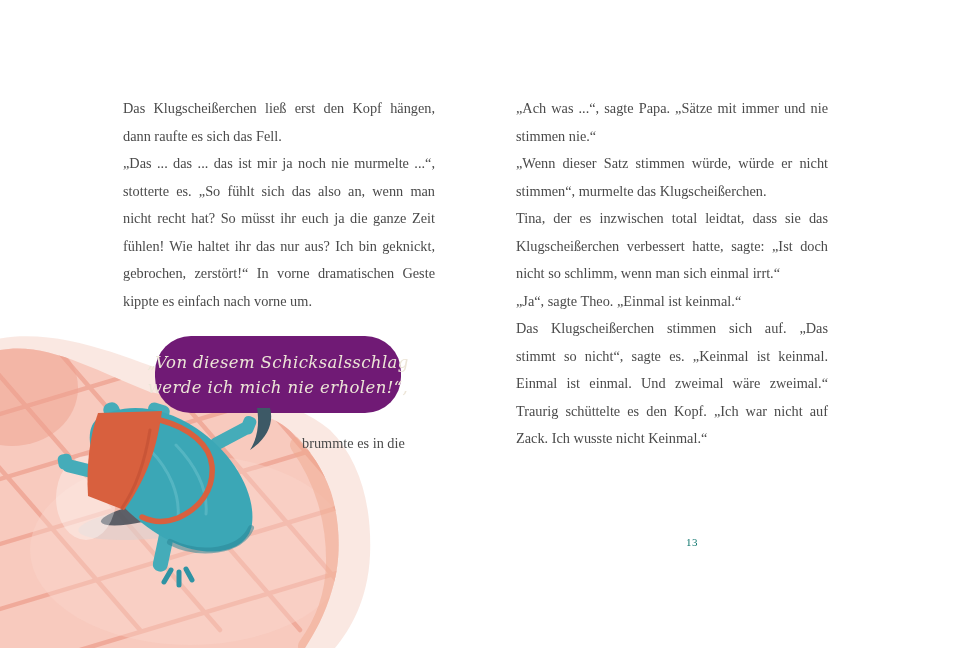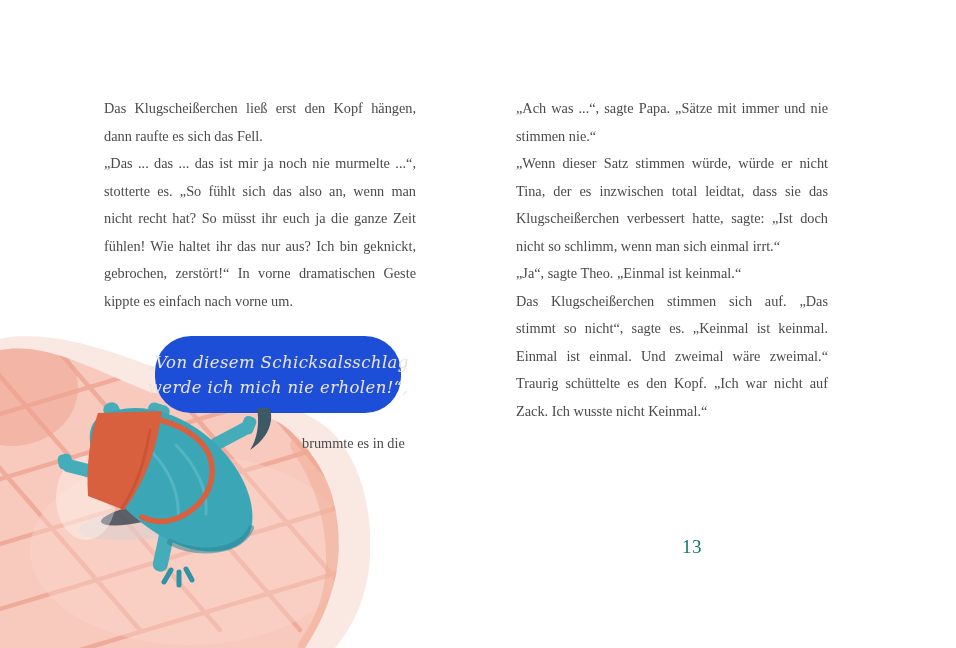--- a/index.html
+++ b/index.html
@@ -2,42 +2,42 @@
 <html><head>
 <meta charset="utf-8">
 <style>
   html,body{margin:0;padding:0;background:#ffffff;}
   .page{
     position:relative;width:956px;height:648px;background:#ffffff;overflow:hidden;
     font-family:"Liberation Serif","DejaVu Serif",serif;color:#4a4a4a;
   }
   
   .col{position:absolute;top:95px;width:312px;font-size:14.3px;}
-  .col-left{left:104px;}
+  .col-left{left:123px;}
   .col-right{left:516px;}
   .line{height:27.5px;line-height:27.5px;text-align:justify;text-align-last:justify;white-space:nowrap;}
   .line.end{text-align-last:left;}
   
   .bubble{
     position:absolute;left:155px;top:336px;width:246px;height:77px;
-    background:#1d4ed8;border-radius:36px;z-index:3;
+    background:#701a75;border-radius:36px;z-index:3;
     display:flex;flex-direction:column;justify-content:center;align-items:center;
   }
   .bubble .bline{
     font-family:"DejaVu Serif","Liberation Serif",serif;font-style:italic;
     font-size:16.5px;line-height:25px;color:#ece5d7;letter-spacing:.4px;white-space:nowrap;
   }
   .bubble-tail{position:absolute;left:246px;top:406px;z-index:3;}
   
   .continuation{position:absolute;left:302px;top:430px;font-size:14.3px;z-index:4;}
   .continuation .cline{height:27.5px;line-height:27.5px;white-space:nowrap;}
   
   .pagenum{
     position:absolute;left:536px;top:536px;width:312px;text-align:center;
-    color:#0f766e;font-size:19px;letter-spacing:.6px;
+    color:#0f766e;font-size:11px;letter-spacing:.6px;
   }
   
   .illu{position:absolute;left:0;top:270px;z-index:1;}
 </style>
 </head>
 <body>
 
 <div class="page">
 
   <svg class="illu" width="480" height="378" viewBox="0 0 480 378">
@@ -107,20 +107,21 @@
     <div class="line">nicht recht hat? So müsst ihr euch ja die ganze Zeit</div>
     <div class="line">fühlen! Wie haltet ihr das nur aus? Ich bin geknickt,</div>
     <div class="line">gebrochen, zerstört!“ In vorne dramatischen Geste</div>
     <div class="line end">kippte es einfach nach vorne um.</div>
   </div>
 
   <div class="col col-right">
     <div class="line">„Ach was ...“, sagte Papa. „Sätze mit immer und nie</div>
     <div class="line end">stimmen nie.“</div>
     <div class="line">„Wenn dieser Satz stimmen würde, würde er nicht</div>
+    <div class="line end">stimmen“, murmelte das Klugscheißerchen.</div>
     <div class="line">Tina, der es inzwischen total leidtat, dass sie das</div>
     <div class="line">Klugscheißerchen verbessert hatte, sagte: „Ist doch</div>
     <div class="line end">nicht so schlimm, wenn man sich einmal irrt.“</div>
     <div class="line end">„Ja“, sagte Theo. „Einmal ist keinmal.“</div>
     <div class="line">Das Klugscheißerchen stimmen sich auf. „Das</div>
     <div class="line">stimmt so nicht“, sagte es. „Keinmal ist keinmal.</div>
     <div class="line">Einmal ist einmal. Und zweimal wäre zweimal.“</div>
     <div class="line">Traurig schüttelte es den Kopf. „Ich war nicht auf</div>
     <div class="line end">Zack. Ich wusste nicht Keinmal.“</div>
   </div>

